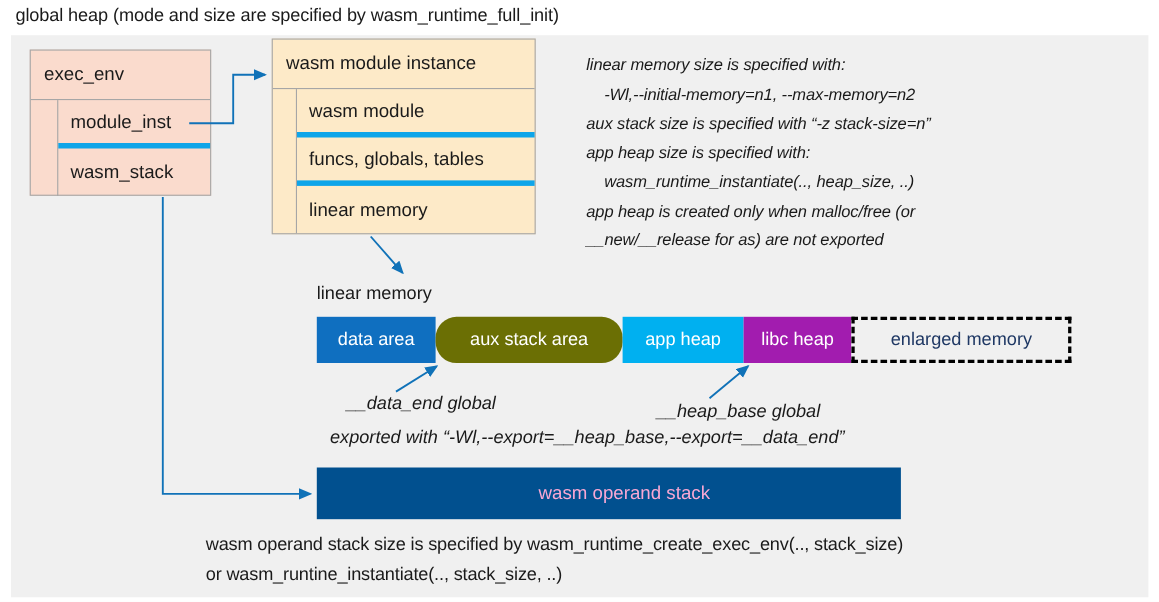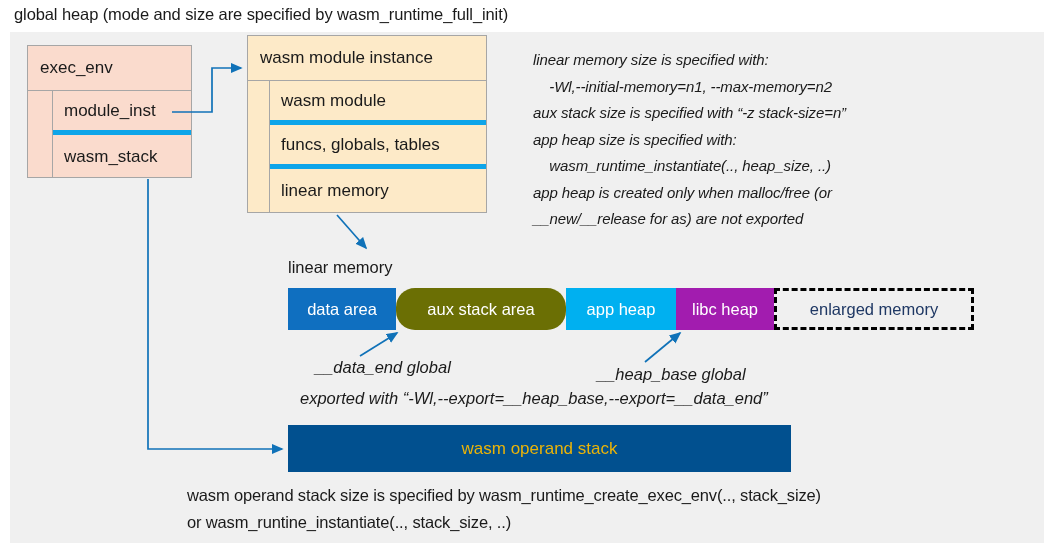--- a/index.html
+++ b/index.html
@@ -159,22 +159,23 @@
   #operand-stack-box {
     position: absolute;
     left: 288px;
     top: 425px;
     width: 503px;
     height: 47px;
     background: #01508f;
     display: flex;
     align-items: center;
     justify-content: center;
-    color: #eab308;
+    color: #f9a8d4;
     font-size: 17px;
+    padding-left: 28px;
   }
   #bottom-note {
     position: absolute;
     left: 187px;
     top: 482px;
     width: 850px;
     font-size: 16.5px;
     line-height: 27px;
     color: #1a1a1a;
     white-space: pre;

